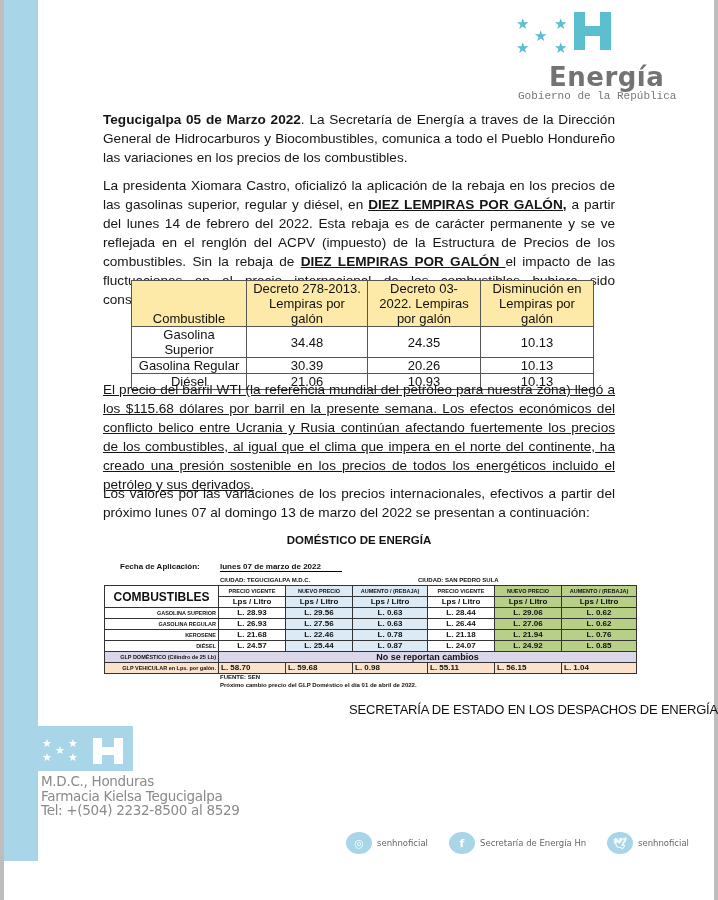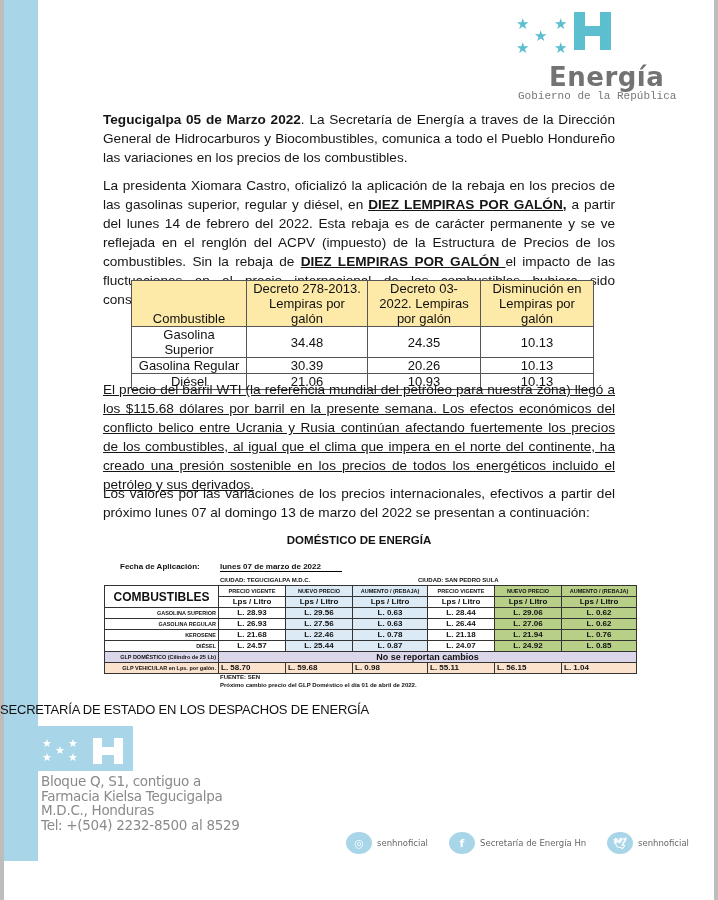--- a/index.html
+++ b/index.html
@@ -38,21 +38,21 @@
   .name{text-align:right;width:109px;}
   .big{font-size:9px;text-align:center;}
   .ctr{text-align:center;}
   .w58{width:62px;} .w70{width:70px;}
   .bl{background:#dceaf5;} .gr{background:#b7cf87;} .wh{background:#fff;}
   .lps{font-size:8px;}
   .purple{background:#dcd6ea;}
   .peach{background:#fbe2cc;}
   .fuente{position:absolute;left:220px;top:674px;font-size:6px;font-weight:bold;}
   .proximo{position:absolute;left:220px;top:682px;font-size:6px;font-weight:bold;}
-  .footer-title{position:absolute;left:0;width:718px;top:702px;text-align:left;font-size:13px;letter-spacing:-0.2px;}
+  .footer-title{position:absolute;left:0;width:718px;top:702px;text-align:right;font-size:13px;letter-spacing:-0.2px;}
   .fl-stars{position:absolute;left:42px;top:738px;width:48px;height:26px;}
   .fl-star{position:absolute;color:#fff;font-size:11px;line-height:11px;}
   .fl-h{position:absolute;left:93px;top:738px;width:30px;height:26px;}
   .fl-h .bar{position:absolute;background:#fff;}
   .address{position:absolute;left:41px;top:774px;font-size:13.5px;line-height:14.5px;color:#8a8a8a;font-family:"DejaVu Sans",sans-serif;letter-spacing:-0.3px;}
   .social{position:absolute;top:832px;height:22px;display:flex;align-items:center;gap:5px;font-size:8.5px;color:#666;font-family:"DejaVu Sans",sans-serif;}
   .soc-icon{width:26px;height:22px;border-radius:50%;background:#a8d5e8;color:#fff;display:flex;align-items:center;justify-content:center;font-size:11px;font-weight:bold;}
 </style>
 </head>
 <body>
@@ -203,23 +203,22 @@
   <span class="fl-star" style="left:0;top:14px;">★</span>
   <span class="fl-star" style="left:26px;top:14px;">★</span>
 </div>
 <div class="fl-h">
   <div class="bar" style="left:0;top:0;width:9px;height:26px;"></div>
   <div class="bar" style="left:21px;top:0;width:9px;height:26px;"></div>
   <div class="bar" style="left:0;top:9px;width:30px;height:8px;"></div>
 </div>
 
 <div class="address">
-  <div>Bloque Q, S1, contiguo a</div>
+  <div>M.D.C., Honduras</div>
   <div>Farmacia Kielsa Tegucigalpa</div>
-  <div>M.D.C., Honduras</div>
   <div>Tel: +(504) 2232-8500 al 8529</div>
 </div>
 
 <div class="social" style="left:346px;">
   <span class="soc-icon">◎</span>
   <span>senhnoficial</span>
 </div>
 <div class="social" style="left:449px;">
   <span class="soc-icon">f</span>
   <span>Secretaría de Energía Hn</span>

